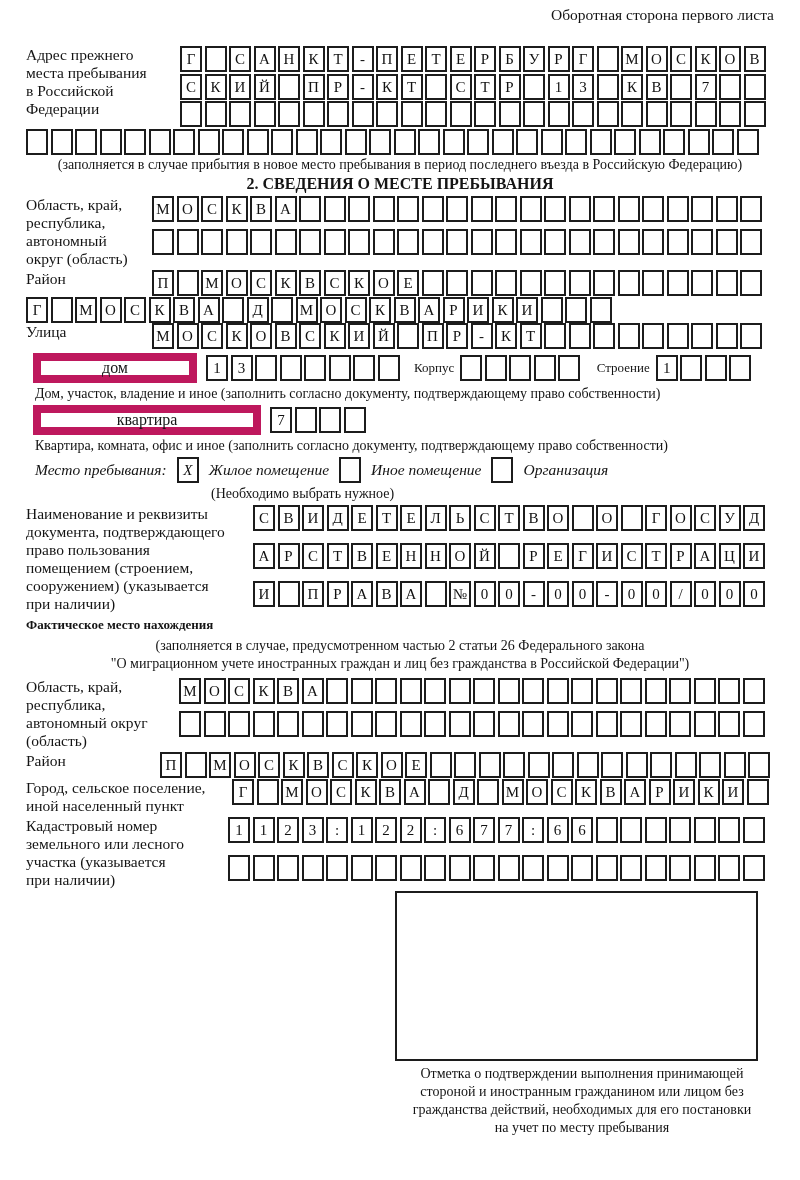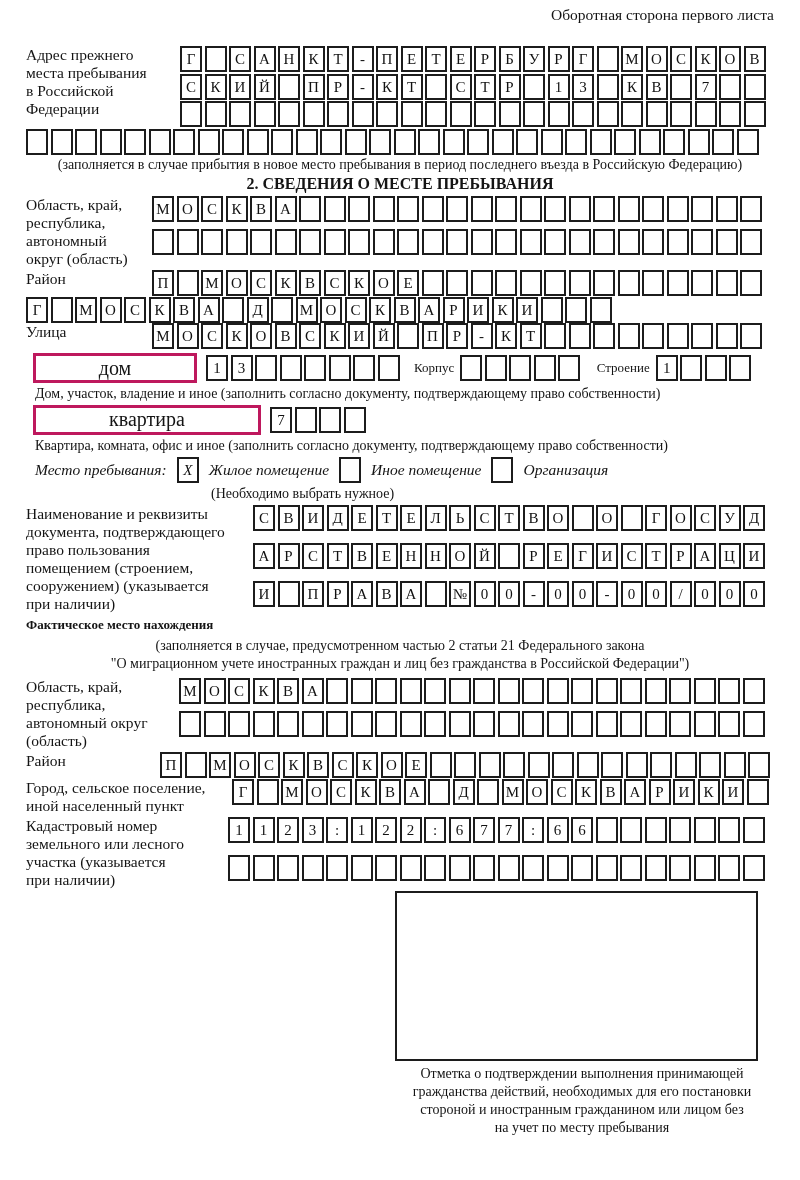--- a/index.html
+++ b/index.html
@@ -33,23 +33,23 @@
   .caption{font-size:14px;line-height:17.5px;}
   .center{text-align:center;}
   .mb2{margin-bottom:2px;} .mb3{margin-bottom:3px;} .mb4{margin-bottom:4px;}
   .mb1{margin-bottom:1px;}
   .sec-title{font-weight:bold;font-size:16px;text-align:center;margin:2px 0 3px 0;}
   .sub-title{font-weight:bold;font-size:13px;text-align:left;margin:4px 0 4px 0;}
 
   
   .hrow{display:flex;align-items:center;margin-bottom:2px;margin-left:7px;}
   .widebox{
-    box-sizing:border-box;border:3px solid #be185d;height:30px;
+    box-sizing:border-box;border:8px solid #be185d;height:30px;
     display:flex;align-items:center;justify-content:center;
-    font-size:20px;flex:none;background:#fff;
+    font-size:16px;flex:none;background:#fff;
   }
   .wb164{width:164px;margin-right:9px;} .wb195{width:228px;margin-right:9px;}
   .inline-label{font-size:13px;flex:none;}
   .il-korpus{margin:0 6px 0 12px;} .il-stroenie{margin:0 6px 0 14px;}
 
   .stay-row{display:flex;align-items:center;margin:2px 0 2px 9px;font-size:15.5px;font-style:italic;}
   .stay-row .cbox{margin:0 10px 0 10px;}
   .stay-opt{flex:none;}
   .stay-gap1{margin-left:12px;} .stay-gap2{margin-left:18px;}
   .stay-note{font-size:14px;line-height:17px;padding-left:185px;margin-bottom:3px;}
@@ -157,21 +157,21 @@
       </div>
     <div class="rows">
       <div class="boxes"><span class="cbox">С</span><span class="cbox">В</span><span class="cbox">И</span><span class="cbox">Д</span><span class="cbox">Е</span><span class="cbox">Т</span><span class="cbox">Е</span><span class="cbox">Л</span><span class="cbox">Ь</span><span class="cbox">С</span><span class="cbox">Т</span><span class="cbox">В</span><span class="cbox">О</span><span class="cbox"></span><span class="cbox">О</span><span class="cbox"></span><span class="cbox">Г</span><span class="cbox">О</span><span class="cbox">С</span><span class="cbox">У</span><span class="cbox">Д</span></div>
       <div class="boxes gap2"><span class="cbox">А</span><span class="cbox">Р</span><span class="cbox">С</span><span class="cbox">Т</span><span class="cbox">В</span><span class="cbox">Е</span><span class="cbox">Н</span><span class="cbox">Н</span><span class="cbox">О</span><span class="cbox">Й</span><span class="cbox"></span><span class="cbox">Р</span><span class="cbox">Е</span><span class="cbox">Г</span><span class="cbox">И</span><span class="cbox">С</span><span class="cbox">Т</span><span class="cbox">Р</span><span class="cbox">А</span><span class="cbox">Ц</span><span class="cbox">И</span></div>
       <div class="boxes gap2"><span class="cbox">И</span><span class="cbox"></span><span class="cbox">П</span><span class="cbox">Р</span><span class="cbox">А</span><span class="cbox">В</span><span class="cbox">А</span><span class="cbox"></span><span class="cbox">№</span><span class="cbox">0</span><span class="cbox">0</span><span class="cbox">-</span><span class="cbox">0</span><span class="cbox">0</span><span class="cbox">-</span><span class="cbox">0</span><span class="cbox">0</span><span class="cbox">/</span><span class="cbox">0</span><span class="cbox">0</span><span class="cbox">0</span></div>
     </div>
   </div>
 
   <div class="sub-title">Фактическое место нахождения</div>
   <div class="notes-center">
-      <div>(заполняется в случае, предусмотренном частью 2 статьи 21 Федерального закона</div>
+      <div>(заполняется в случае, предусмотренном частью 2 статьи 26 Федерального закона</div>
       <div>"О миграционном учете иностранных граждан и лиц без гражданства в Российской Федерации")</div>
     </div>
 
   <div class="frow mb2">
     <div class="flabel w153">
         <div>Область, край,</div>
         <div>республика,</div>
         <div>автономный округ</div>
         <div>(область)</div>
       </div>
@@ -203,18 +203,18 @@
       </div>
     <div class="rows">
       <div class="boxes"><span class="cbox">1</span><span class="cbox">1</span><span class="cbox">2</span><span class="cbox">3</span><span class="cbox">:</span><span class="cbox">1</span><span class="cbox">2</span><span class="cbox">2</span><span class="cbox">:</span><span class="cbox">6</span><span class="cbox">7</span><span class="cbox">7</span><span class="cbox">:</span><span class="cbox">6</span><span class="cbox">6</span><span class="cbox"></span><span class="cbox"></span><span class="cbox"></span><span class="cbox"></span><span class="cbox"></span><span class="cbox"></span><span class="cbox"></span></div>
       <div class="boxes gap2"><span class="cbox"></span><span class="cbox"></span><span class="cbox"></span><span class="cbox"></span><span class="cbox"></span><span class="cbox"></span><span class="cbox"></span><span class="cbox"></span><span class="cbox"></span><span class="cbox"></span><span class="cbox"></span><span class="cbox"></span><span class="cbox"></span><span class="cbox"></span><span class="cbox"></span><span class="cbox"></span><span class="cbox"></span><span class="cbox"></span><span class="cbox"></span><span class="cbox"></span><span class="cbox"></span><span class="cbox"></span></div>
     </div>
   </div>
 
   <div class="bigbox"></div>
   <div class="bigbox-note">
       <div>Отметка о подтверждении выполнения принимающей</div>
+      <div>стороной и иностранным гражданином или лицом без</div>
       <div>гражданства действий, необходимых для его постановки</div>
-      <div>стороной и иностранным гражданином или лицом без</div>
       <div>на учет по месту пребывания</div>
     </div>
 
 </div>
 
 </body></html>

